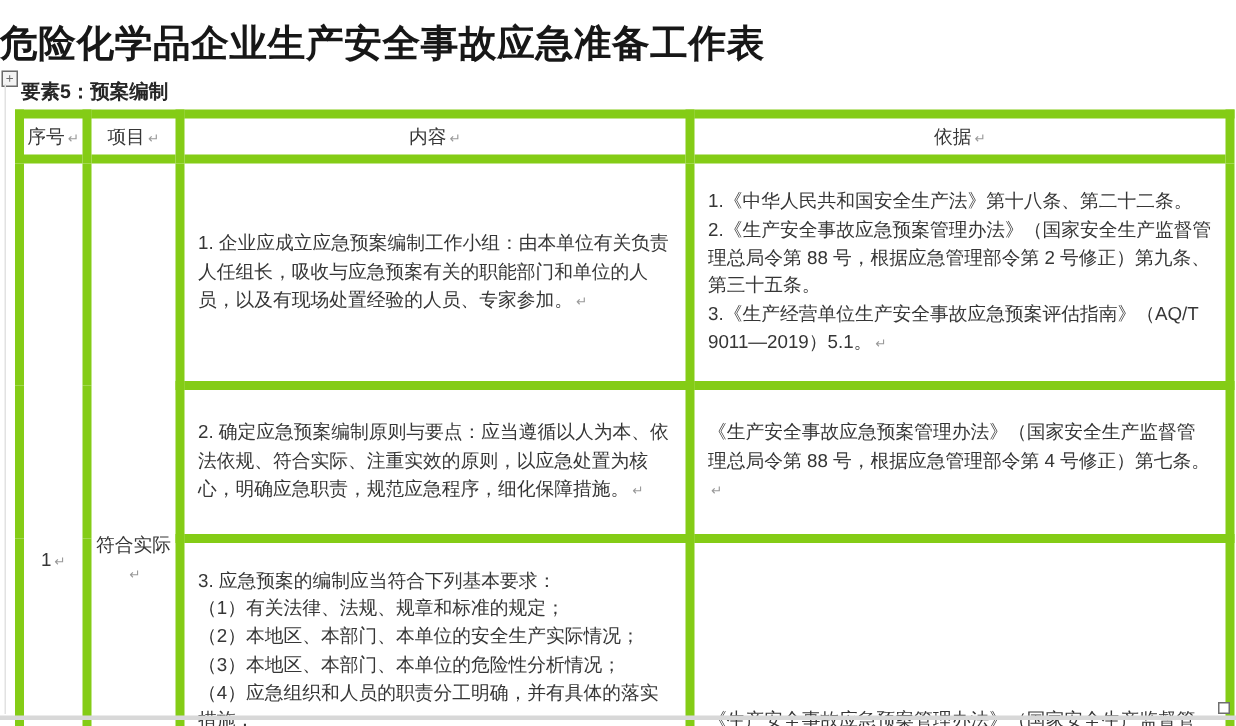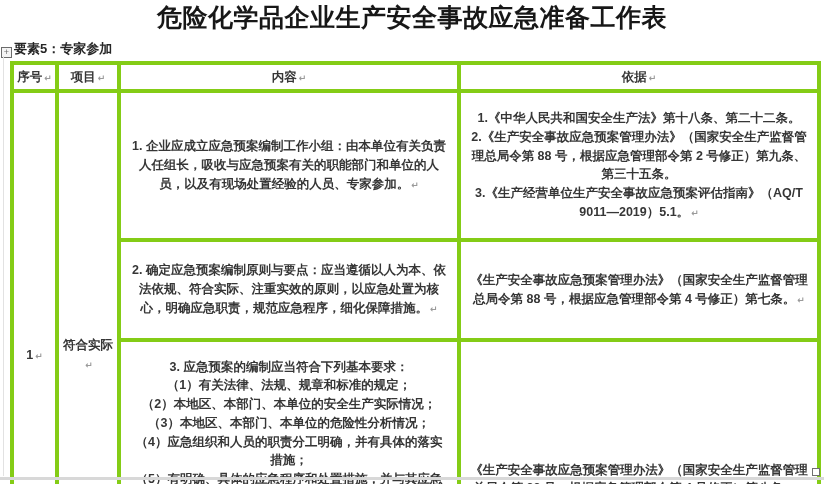--- a/index.html
+++ b/index.html
@@ -5,22 +5,21 @@
   html,body{margin:0;padding:0;}
   body{
     width:824px;height:484px;
     background:#ffffff;
     font-family:"Liberation Sans","DejaVu Sans",sans-serif;
     color:#333;
     position:relative;
     overflow:hidden;
   }
   .page-title{
-    padding-top:1px;
-    text-align:center;
+    padding-top:13px;
     font-size:25px;
     font-weight:bold;
     color:#171717;
     letter-spacing:0.5px;
     line-height:32px;
   }
   .section-label{
     margin:8px 0 0 14px;
     font-size:13px;
     font-weight:bold;
@@ -28,35 +27,35 @@
     line-height:15px;
   }
   table.worksheet{
     border-collapse:collapse;
     table-layout:fixed;
     width:807px;
     margin:5px 0 0 10px;
     border:2px solid #454545;
   }
   .worksheet th,.worksheet td{
-    border:4px solid #84cc16;
+    border:6px solid #84cc16;
     font-size:12.5px;
-    font-weight:bold;
+    font-weight:normal;
     color:#363636;
     line-height:1.5;
     overflow:hidden;
   }
   .worksheet thead th{
     height:22px;
     text-align:center;
     vertical-align:middle;
     border-bottom:2px solid #454545;
     padding:1px 2px;
   }
-  .cell-pad{padding:16px 9px;text-align:center;}
+  .cell-pad{padding:16px 9px;}
   .va-top{vertical-align:top;}
   .va-mid{vertical-align:middle;}
   .ta-center{text-align:center;}
   .prewrap{white-space:pre-wrap;word-break:break-all;}
   tr.row-1 td{height:98px;}
   tr.row-2 td{height:64px;}
   tr.row-3 td{height:212px;}
   .pmark{
     font-size:9px;
     color:#9a9a9a;
@@ -93,21 +92,21 @@
   }
 </style>
 </head>
 <body>
 
 <div class="page-title">危险化学品企业生产安全事故应急准备工作表</div>
 
 <div class="move-handle">+</div>
 <div class="left-page-edge"></div>
 
-<div class="section-label">要素5：专家参加</div>
+<div class="section-label">要素5：预案编制</div>
 
 <table class="worksheet">
   <colgroup>
     <col style="width:45px">
     <col style="width:62px">
     <col style="width:340px">
     <col style="width:360px">
   </colgroup>
   <thead>
     <tr>

